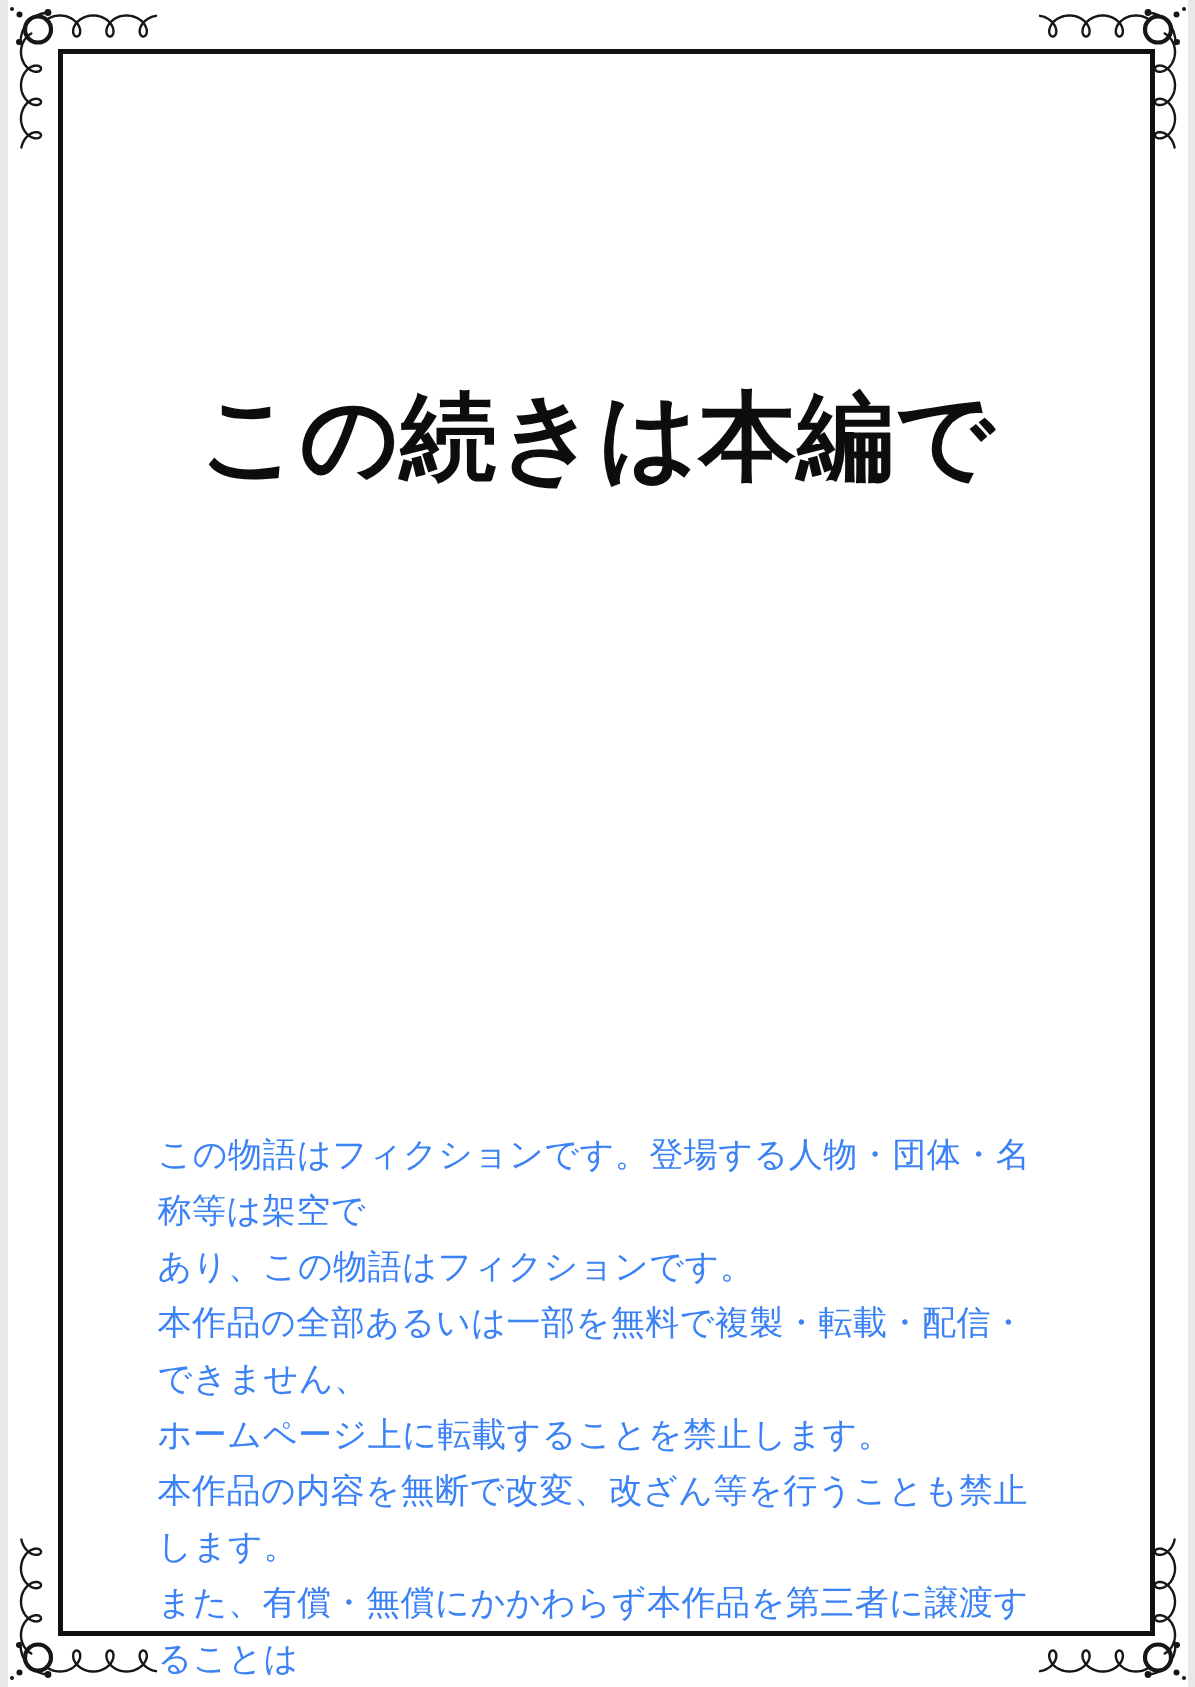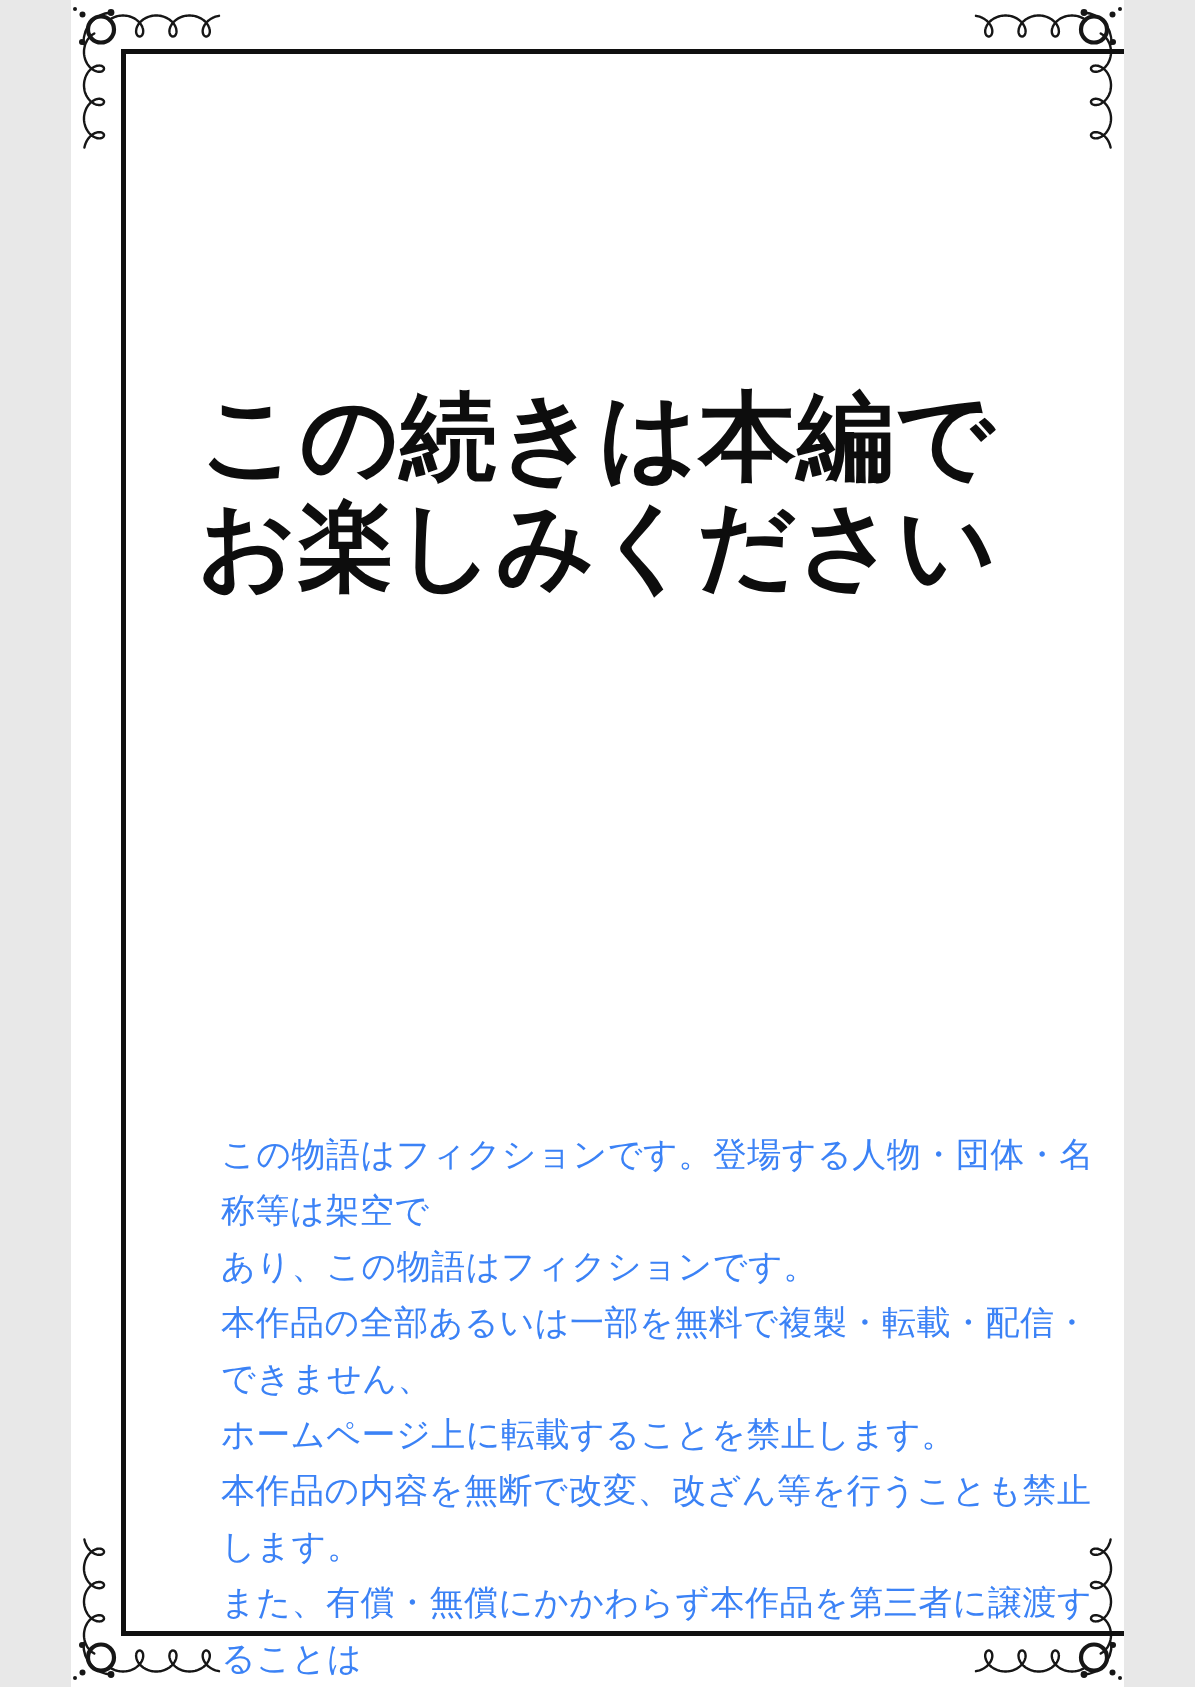--- a/index.html
+++ b/index.html
@@ -1,18 +1,18 @@
 <!DOCTYPE html>
 <html><head>
 <meta charset="utf-8">
 <style>
   html,body{margin:0;padding:0;background:#e8e8e8;}
   .page{
     position:relative;
-    width:1053px;height:1687px;
+    width:1180px;height:1687px;
     background:#ffffff;
     overflow:hidden;
     font-family:"Liberation Sans","DejaVu Sans",sans-serif;
     margin:0 auto;
   }
   .frame{
     position:absolute;
     left:50px;top:49px;
     width:1097px;height:1587px;
     box-sizing:border-box;
@@ -93,21 +93,20 @@
       <circle class="d" cx="4" cy="9" r="2"></circle>
       <circle class="d" cx="11.5" cy="14.5" r="3"></circle>
       <circle class="d" cx="40" cy="12.5" r="3.4"></circle>
       <circle class="d" cx="11" cy="42" r="3"></circle>
     </svg>
 
   <div class="frame"></div>
 
   <div class="heading">
     <div>この続きは本編で</div>
-    <div>お楽しみください</div>
   </div>
 
   <div class="disclaimer">
     <div>この物語はフィクションです。登場する人物・団体・名称等は架空で</div>
     <div>あり、この物語はフィクションです。</div>
     <div>本作品の全部あるいは一部を無料で複製・転載・配信・できません、</div>
     <div>ホームページ上に転載することを禁止します。</div>
     <div>本作品の内容を無断で改変、改ざん等を行うことも禁止します。</div>
     <div>また、有償・無償にかかわらず本作品を第三者に譲渡することは</div>
     <div>できません。</div>

